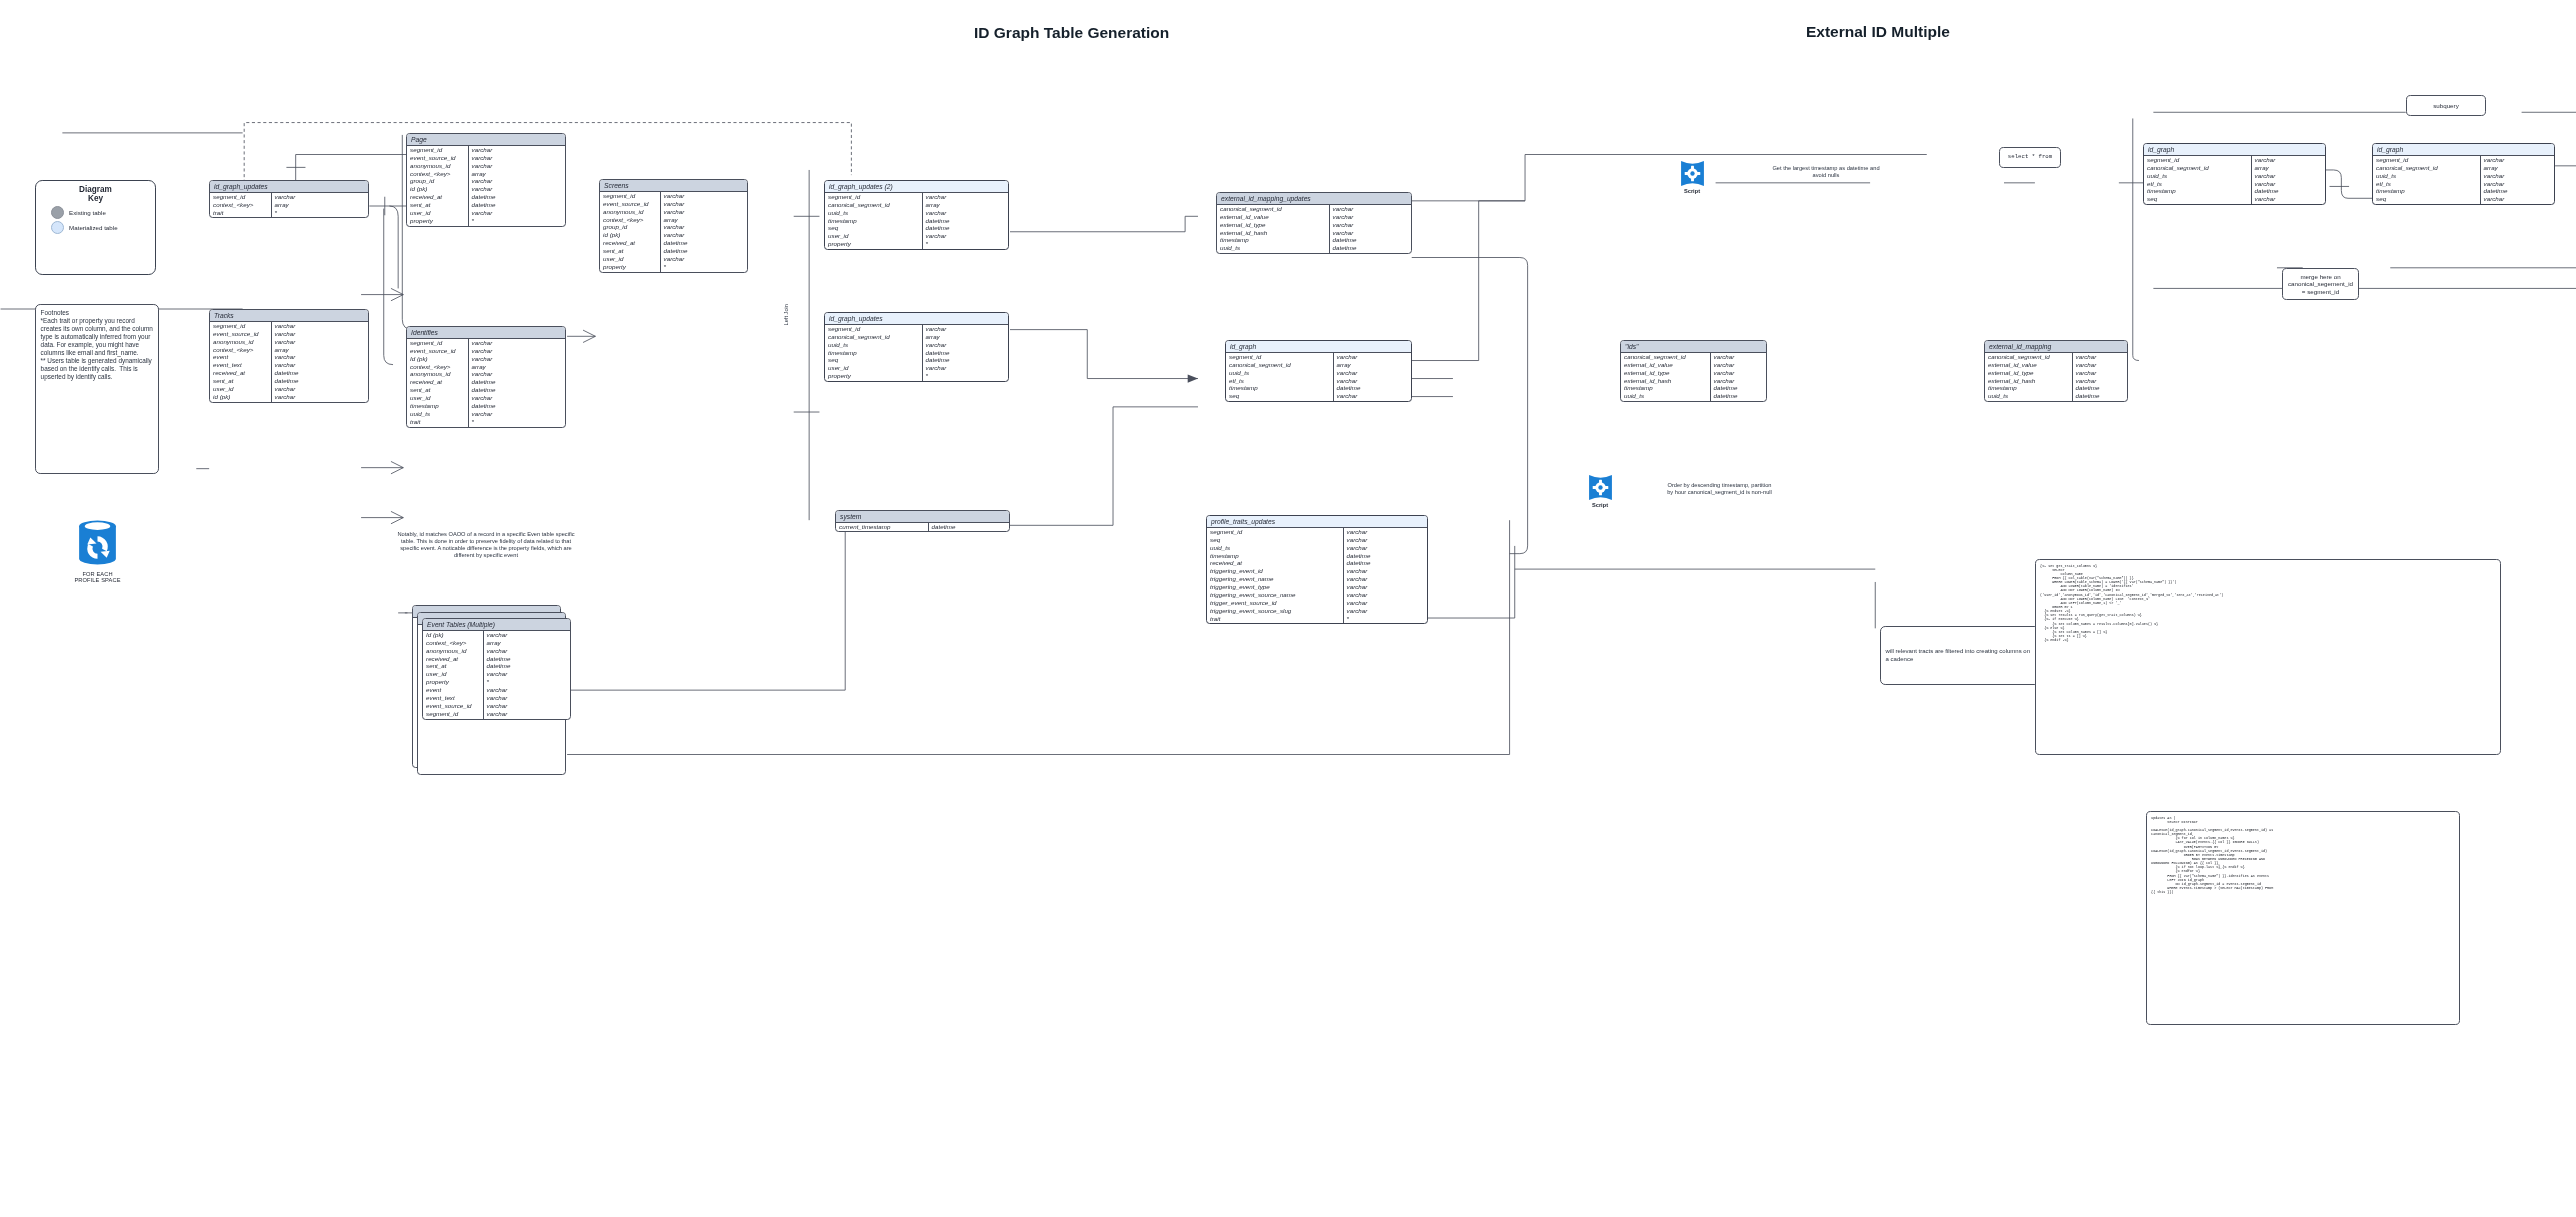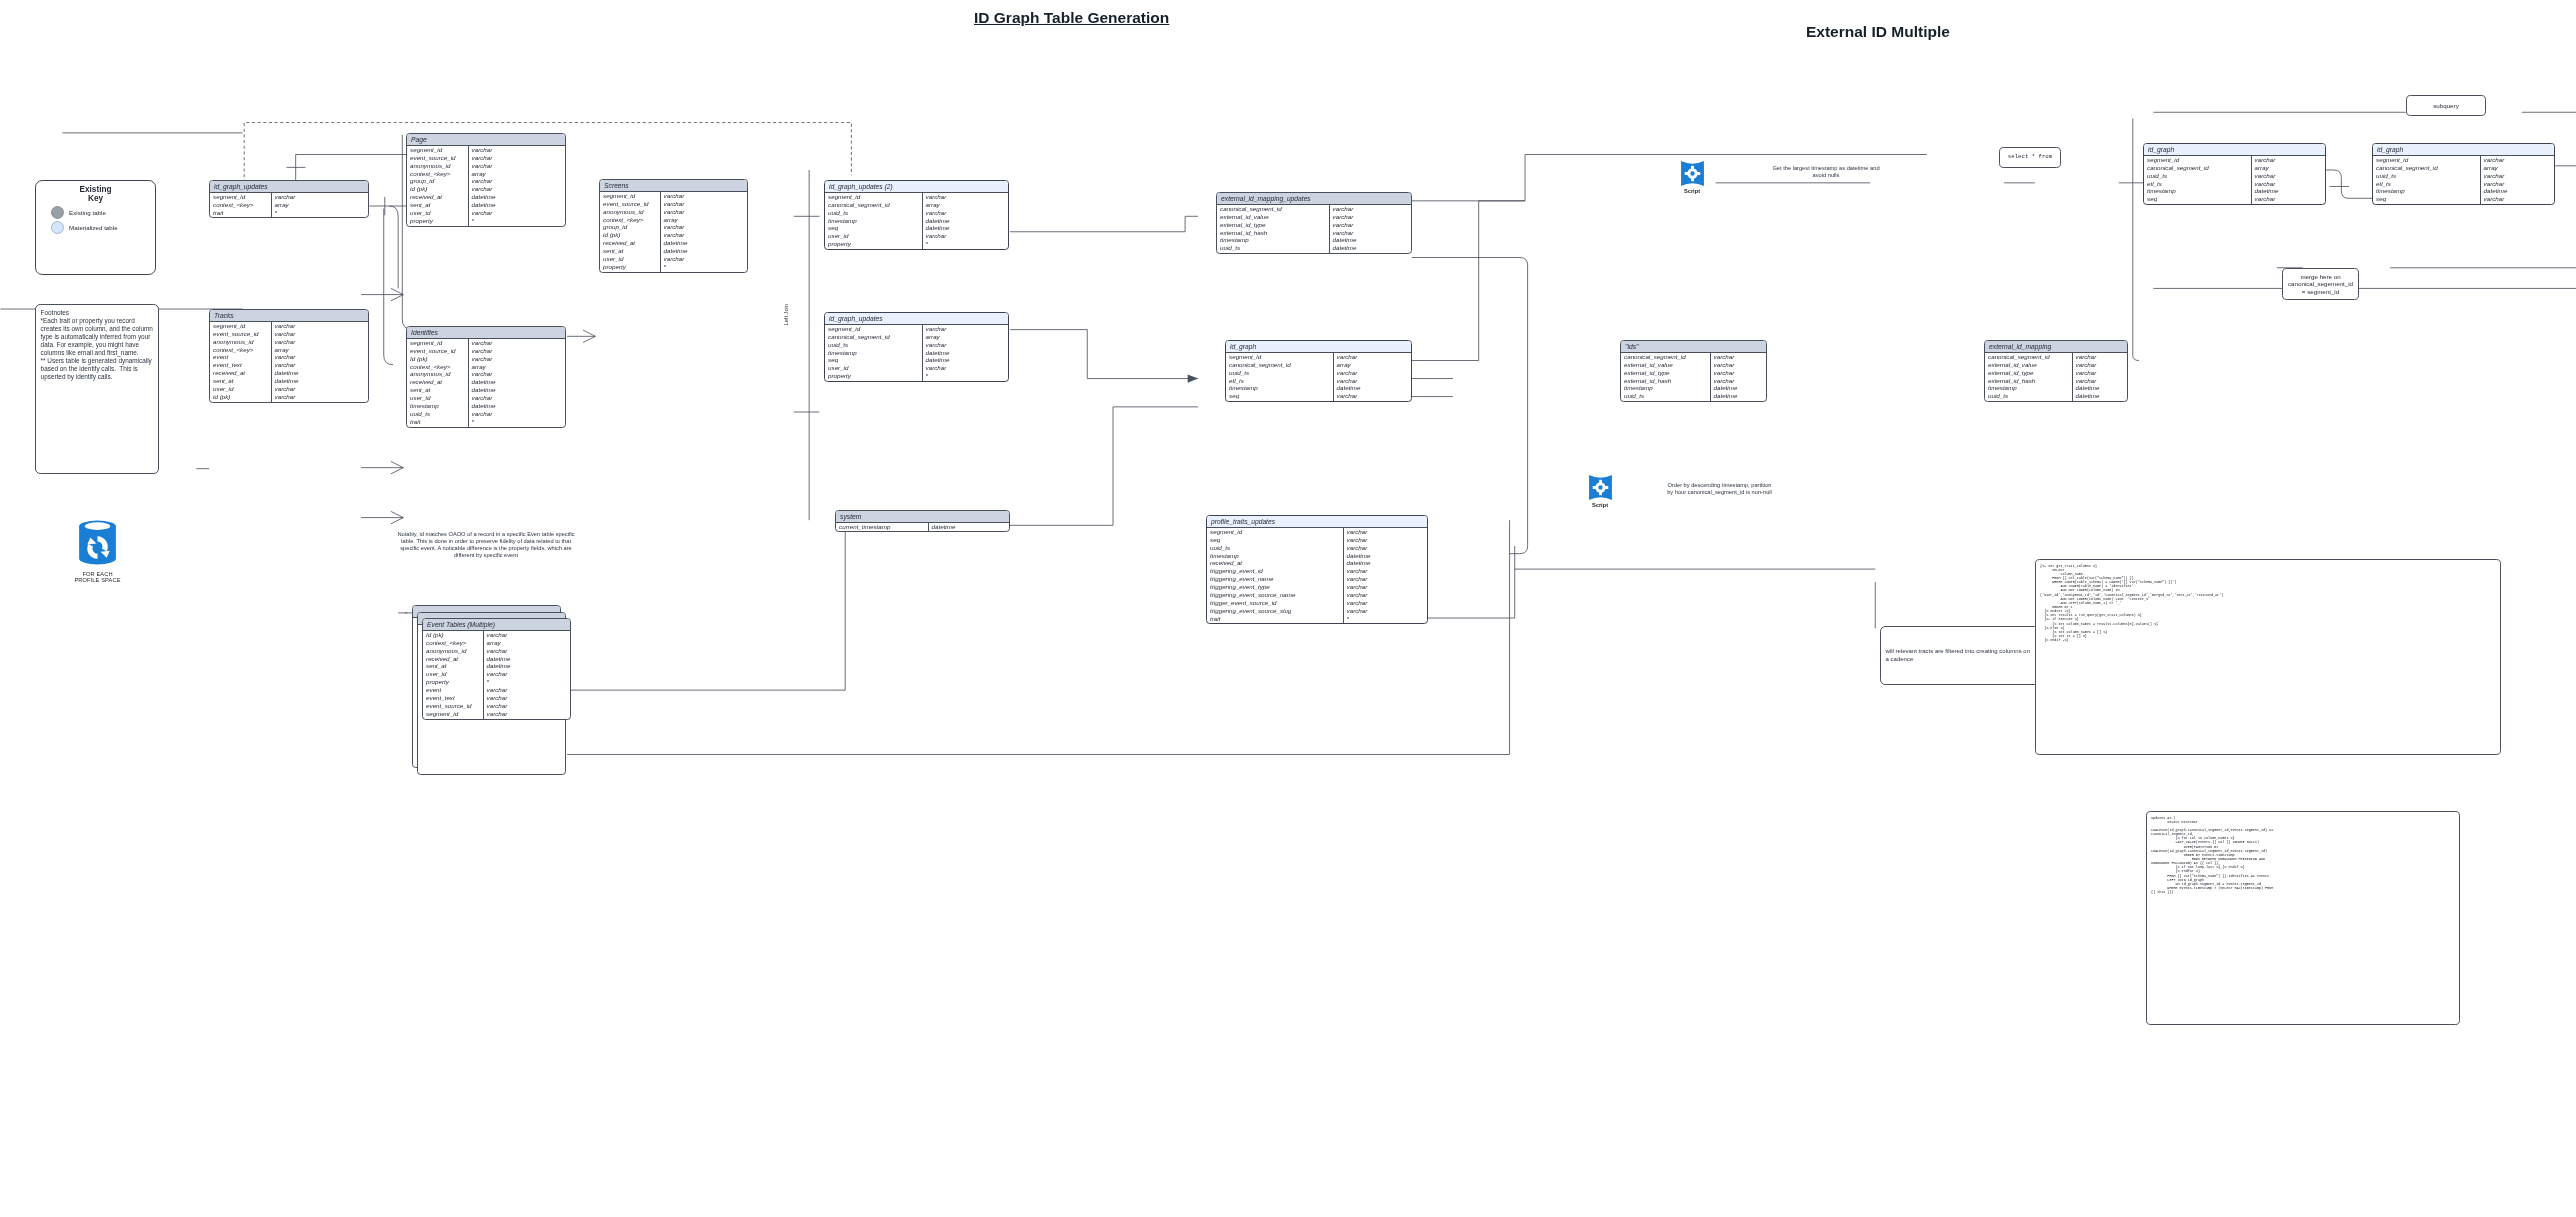--- a/index.html
+++ b/index.html
@@ -190,26 +190,26 @@
       <path d="M2940 1105 L3640 1105"></path>
     </g>
 
     <g fill="#4a4f5c">
       <polygon points="2325,735 2305,727 2305,743"></polygon>
       <polygon points="5605,320 5585,312 5585,328"></polygon>
       <polygon points="6090,600 6082,580 6098,580" transform="translate(140,55)"></polygon>
     </g>
   </svg>
 
-  <div class="section-title" style="left:974px; top:9px;text-decoration:underline;">ID Graph Table Generation</div>
+  <div class="section-title" style="left:974px; top:24px;">ID Graph Table Generation</div>
   <div class="section-title" style="left:1806px; top:23px;">External ID Multiple</div>
 
   <div class="keycard" style="left:35px; top:180px; width:121px; height:95px;">
     <div class="kt">
-      <span>Existing</span><br>
+      <span>Diagram</span><br>
       <span>Key</span>
     </div>
     <div class="keyrow">
       <span class="dot existing"></span>
       <span class="kl">Existing table</span>
     </div>
     <div class="keyrow">
       <span class="dot mat"></span>
       <span class="kl" style="max-width:49px">Materialized table</span>
     </div>

